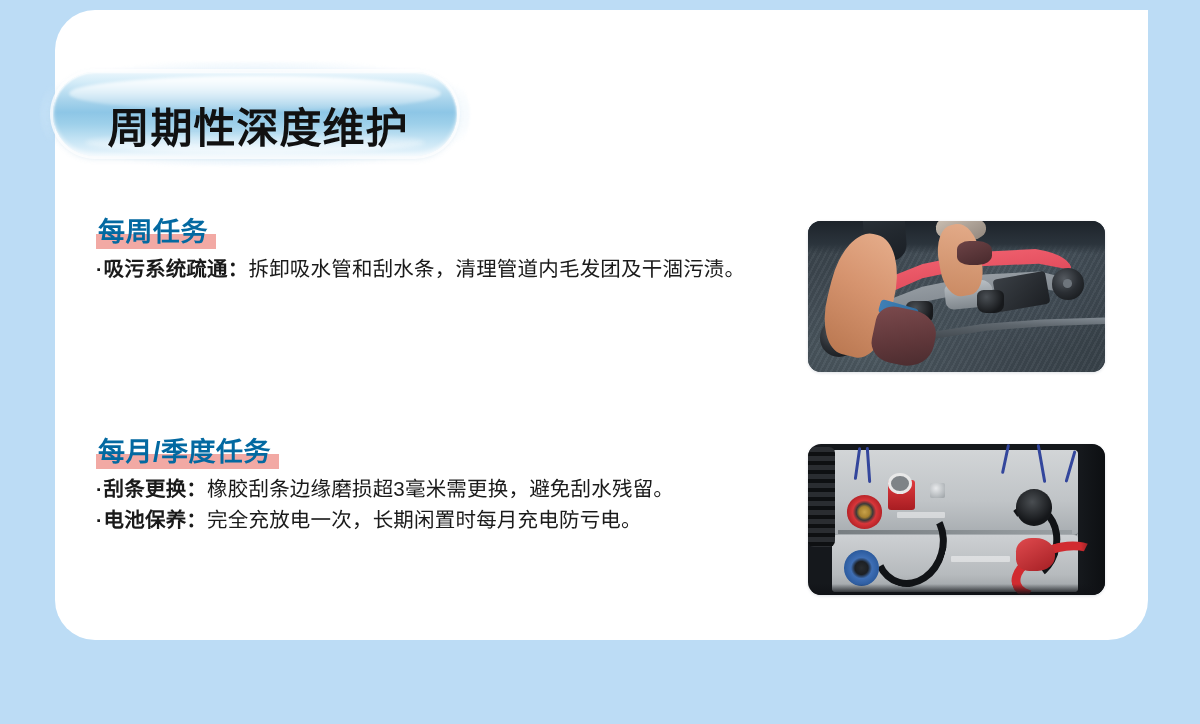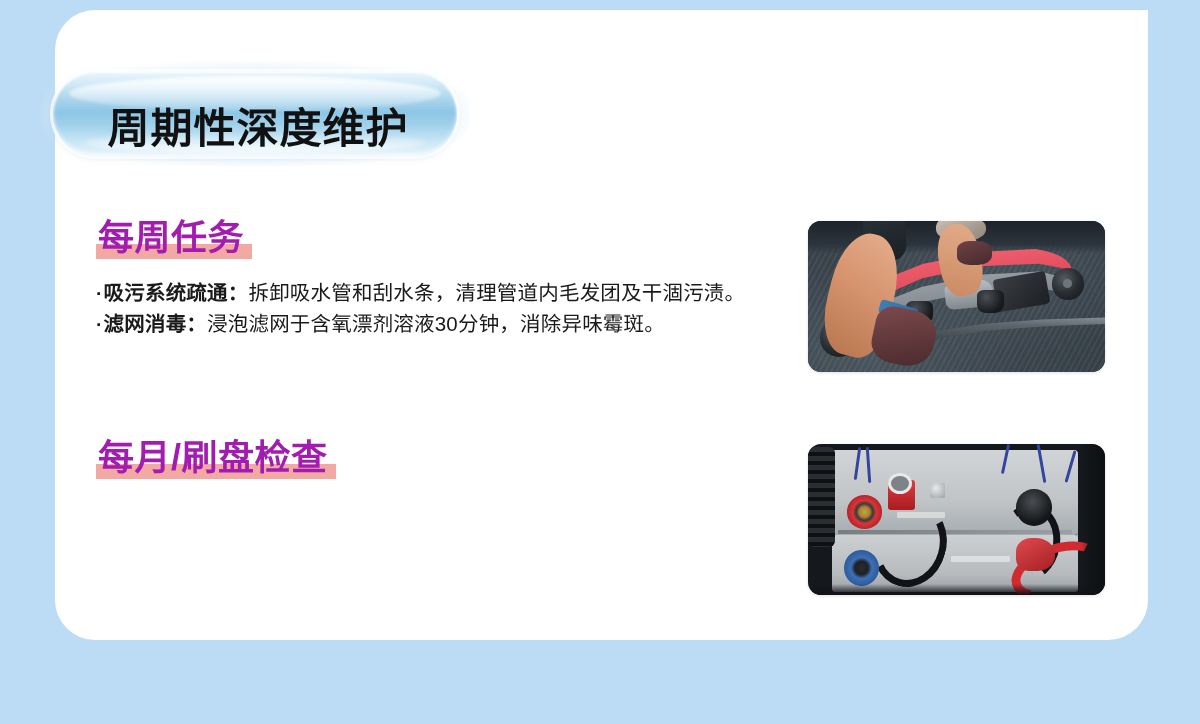--- a/index.html
+++ b/index.html
@@ -117,43 +117,43 @@
   .section {
     position: absolute;
     left: 96px;
   }
   .section-weekly { top: 218px; }
   .section-monthly { top: 438px; }
 
   .section-heading {
     display: inline-block;
     position: relative;
-    font-size: 36px;
+    font-size: 27px;
     font-weight: bold;
-    color: #a21caf;
+    color: #0369a1;
     line-height: 1.1;
     padding: 0 4px 2px 2px;
     letter-spacing: 0.5px;
   }
   .section-heading .hl {
     position: absolute;
     left: 0;
     right: -4px;
     bottom: 1px;
     height: 15px;
     background: #f2a9a4;
     z-index: 0;
   }
   .section-heading .htxt {
     position: relative;
     z-index: 1;
   }
 
   .bullets {
-    margin-top: 18px;
+    margin-top: 4px;
     padding: 0;
     list-style: none;
   }
   .bullet {
     font-size: 20.5px;
     line-height: 30px;
     color: #1a1a1a;
     white-space: nowrap;
     letter-spacing: 0.2px;
   }
@@ -490,31 +490,36 @@
 
 <div class="section section-weekly">
   <div class="section-heading">
     <span class="hl"></span>
     <span class="htxt">每周任务</span>
   </div>
   <ul class="bullets">
     <li class="bullet">
       <span class="dot">·</span><span class="label">吸污系统疏通：</span><span class="body">拆卸吸水管和刮水条，清理管道内毛发团及干涸污渍。</span>
     </li>
-    <li class="bullet">
-      <span class="dot">·</span><span class="label">滤网消毒：</span><span class="body">浸泡滤网于含氧漂剂溶液30分钟，消除异味霉斑。</span>
-    </li>
   </ul>
 </div>
 
 <div class="section section-monthly">
   <div class="section-heading">
     <span class="hl"></span>
-    <span class="htxt">每月/刷盘检查</span>
+    <span class="htxt">每月/季度任务</span>
   </div>
+  <ul class="bullets">
+    <li class="bullet">
+      <span class="dot">·</span><span class="label">刮条更换：</span><span class="body">橡胶刮条边缘磨损超3毫米需更换，避免刮水残留。</span>
+    </li>
+    <li class="bullet">
+      <span class="dot">·</span><span class="label">电池保养：</span><span class="body">完全充放电一次，长期闲置时每月充电防亏电。</span>
+    </li>
+  </ul>
 </div>
 
 <div class="photo photo-squeegee">
   <div class="ph-canvas">
     <div class="sq-floor"></div>
     <div class="sq-dark-top"></div>
     <div class="sq-shoe"></div>
     <div class="sq-leg"></div>
     <div class="sq-strip"></div>
     <div class="sq-blade"></div>

